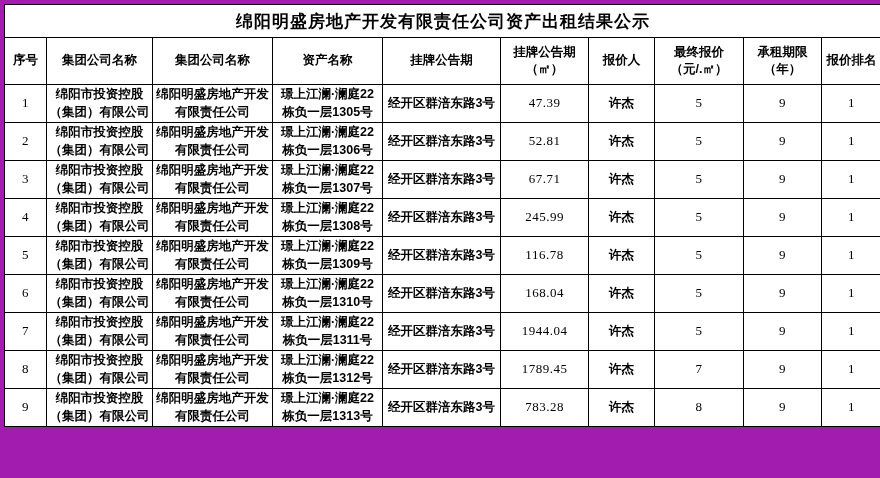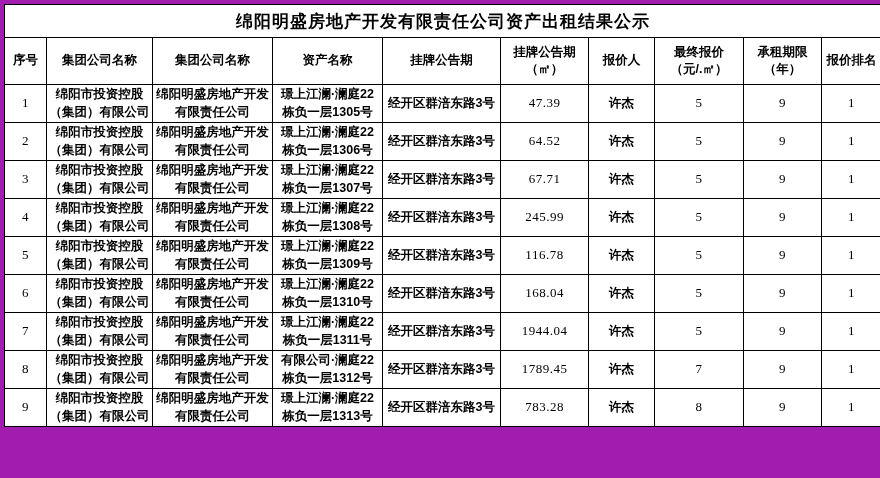--- a/index.html
+++ b/index.html
@@ -118,21 +118,21 @@
       <td class="num">9</td>
       <td class="num">1</td>
     </tr>
 
     <tr class="data-row">
       <td class="num">2</td>
       <td>绵阳市投资控股（集团）有限公司</td>
       <td>绵阳明盛房地产开发有限责任公司</td>
       <td>璟上江澜·澜庭22栋负一层1306号</td>
       <td>经开区群涪东路3号</td>
-      <td class="num">64.52</td>
+      <td class="num">52.81</td>
       <td>许杰</td>
       <td class="num">5</td>
       <td class="num">9</td>
       <td class="num">1</td>
     </tr>
 
     <tr class="data-row">
       <td class="num">3</td>
       <td>绵阳市投资控股（集团）有限公司</td>
       <td>绵阳明盛房地产开发有限责任公司</td>
@@ -194,21 +194,21 @@
       <td>许杰</td>
       <td class="num">5</td>
       <td class="num">9</td>
       <td class="num">1</td>
     </tr>
 
     <tr class="data-row">
       <td class="num">8</td>
       <td>绵阳市投资控股（集团）有限公司</td>
       <td>绵阳明盛房地产开发有限责任公司</td>
-      <td>有限公司·澜庭22栋负一层1312号</td>
+      <td>璟上江澜·澜庭22栋负一层1312号</td>
       <td>经开区群涪东路3号</td>
       <td class="num">1789.45</td>
       <td>许杰</td>
       <td class="num">7</td>
       <td class="num">9</td>
       <td class="num">1</td>
     </tr>
 
     <tr class="data-row">
       <td class="num">9</td>

